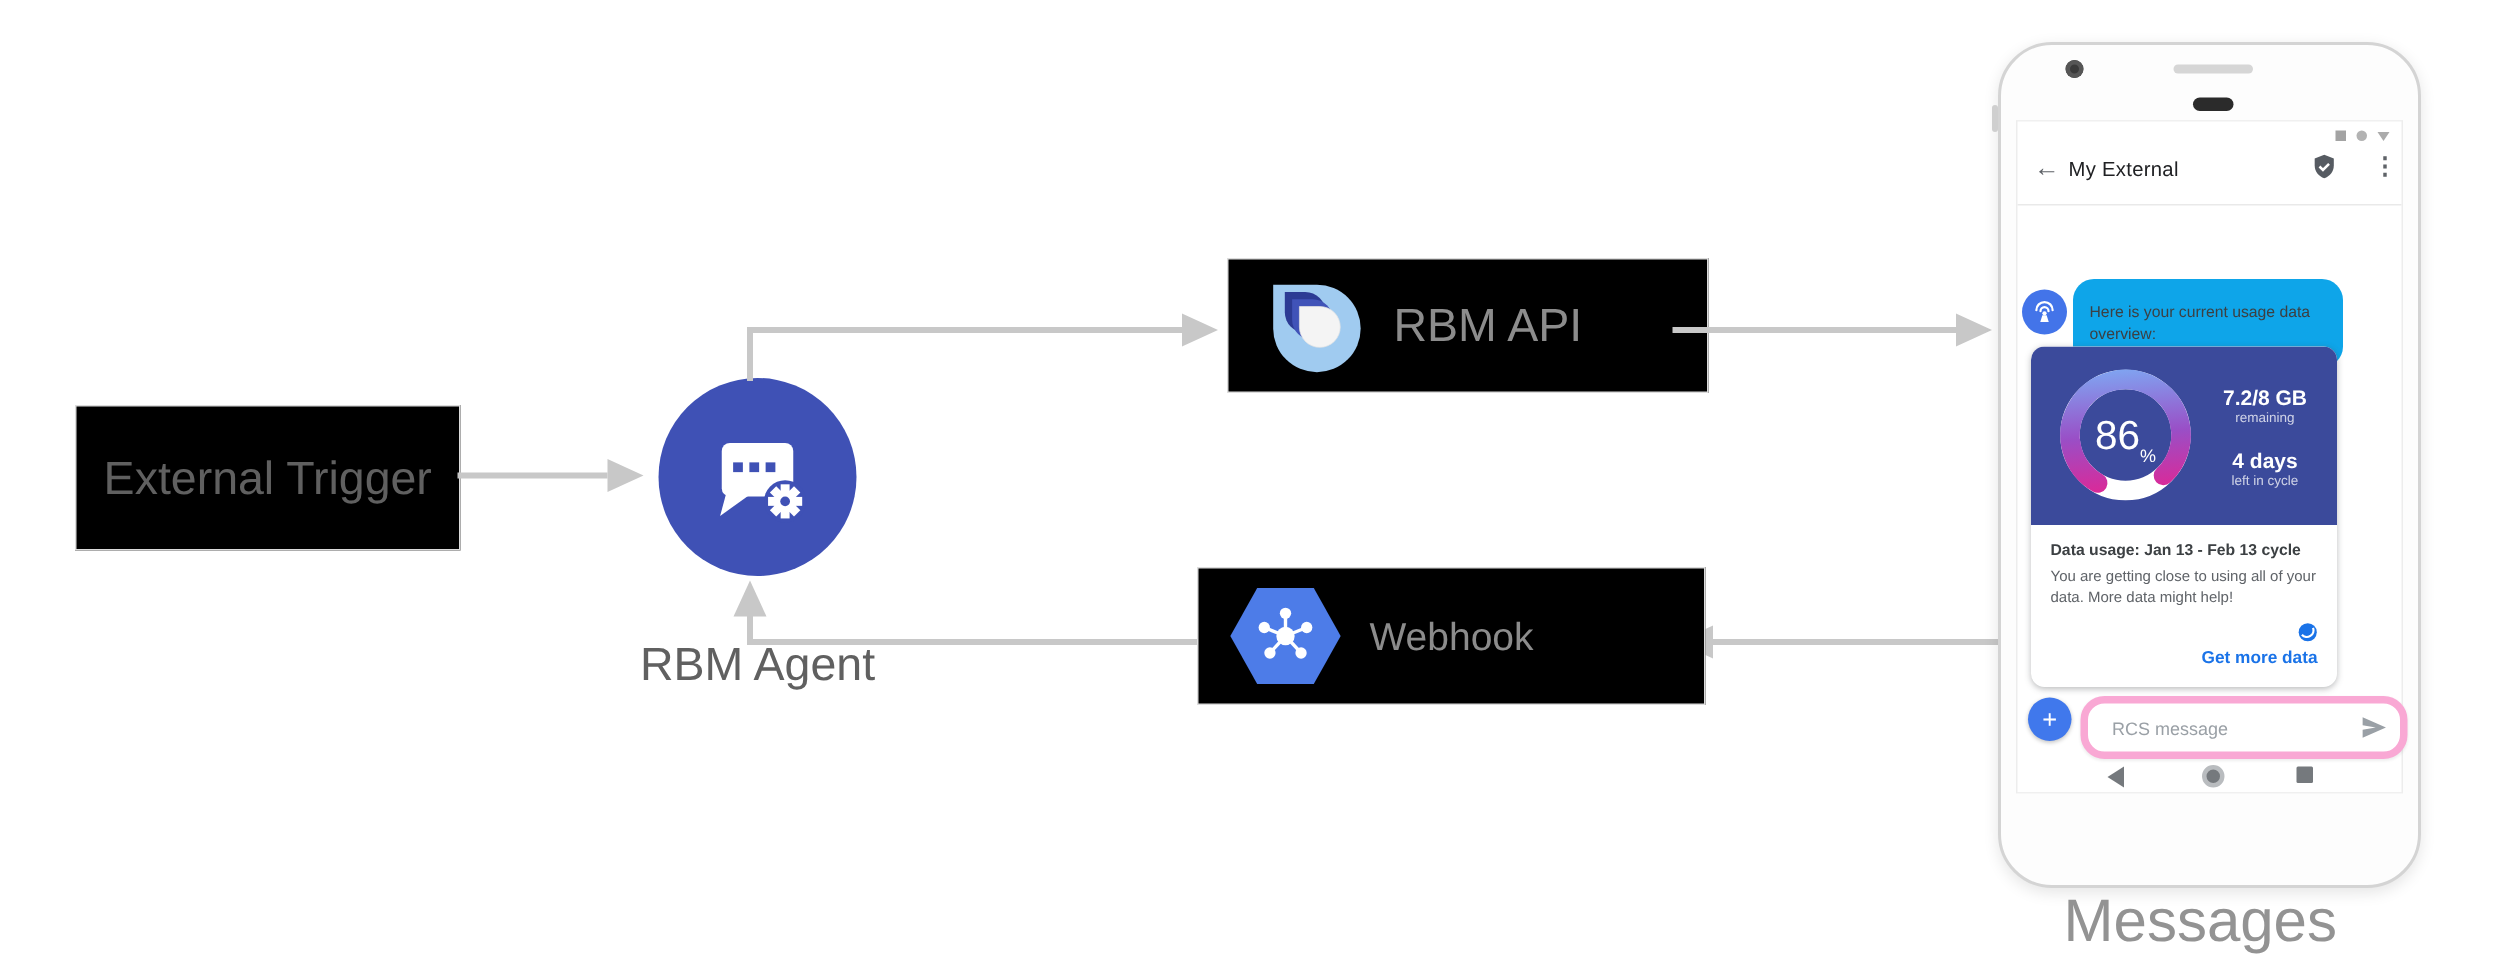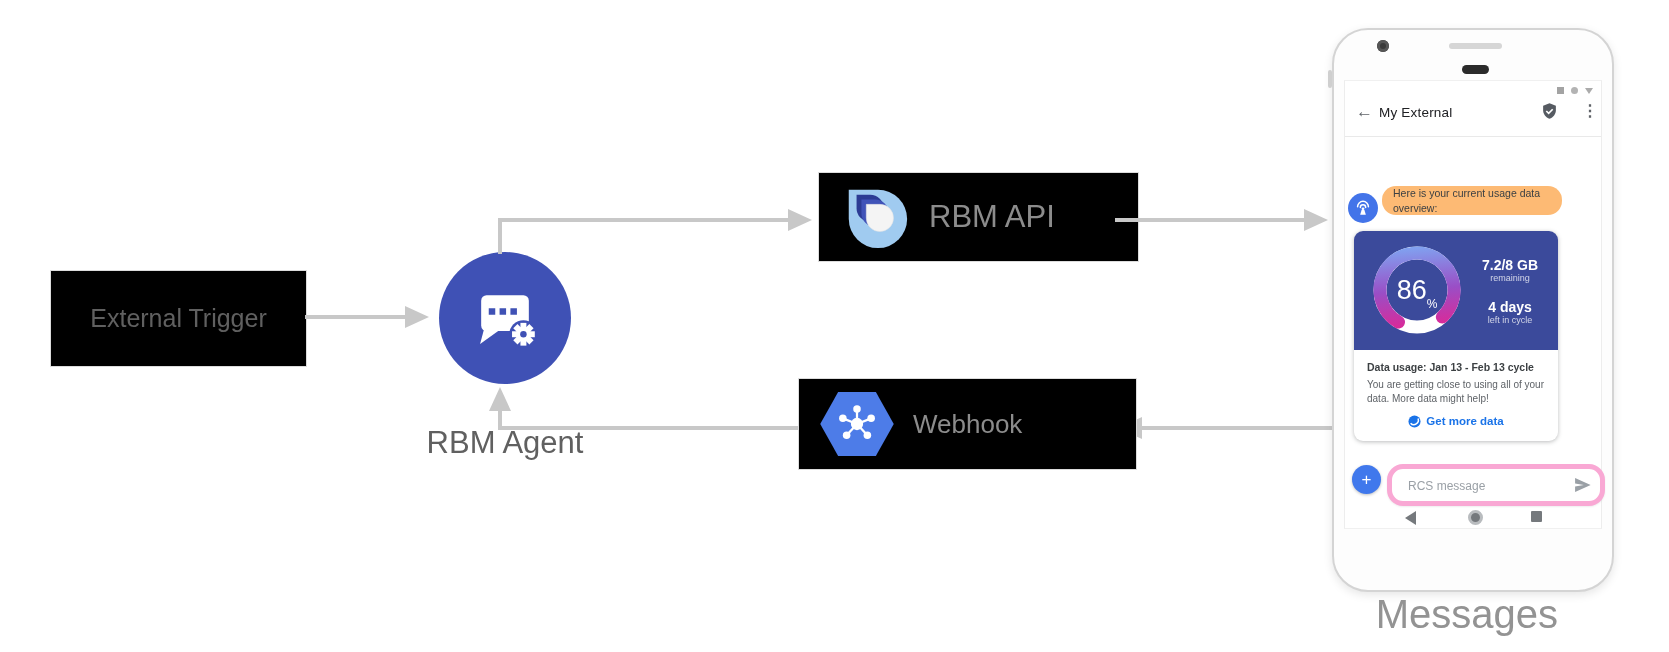--- a/index.html
+++ b/index.html
@@ -3,21 +3,21 @@
 <meta charset="utf-8">
 <style>
   html,body{margin:0;padding:0;background:#fff;}
   .canvas{position:relative;width:1669px;height:652px;background:#fff;overflow:hidden;
           font-family:"Liberation Sans",sans-serif;}
 
   
   .node-box{position:absolute;background:#000000;border:1.5px solid #dcdcdc;display:flex;
             align-items:center;color:#6b6b6b;}
   .ext-box{left:50px;top:270px;width:255px;height:95px;justify-content:center;
-           font-size:25px;font-weight:300;color:#606060;}
+           font-size:31px;font-weight:300;color:#606060;}
   .api-box{left:818px;top:172px;width:297px;height:88px;padding-left:22px;gap:18px;
            font-size:31px;font-weight:300;color:#8c8c8c;}
   .hook-box{left:798px;top:378px;width:317px;height:90px;padding-left:20px;gap:18px;
            font-size:26px;font-weight:300;color:#8c8c8c;}
 
   
   .h-line,.v-line{position:absolute;background:var(--arrow_gray,#c8c8c8);}
   .arr-right{position:absolute;width:0;height:0;border-top:11px solid transparent;
              border-bottom:11px solid transparent;border-left:24px solid var(--arrow_gray,#c8c8c8);}
   .arr-left{position:absolute;width:0;height:0;border-top:11px solid transparent;
@@ -50,41 +50,41 @@
 
   .appbar{position:absolute;top:16px;left:0;width:100%;height:39px;}
   .back-ic{position:absolute;left:11px;top:6px;font-size:17px;color:#5f6368;line-height:1;cursor:default;}
   .appbar-title{position:absolute;left:34px;top:8px;font-size:13.5px;color:#202124;letter-spacing:.2px;}
   .shield{position:absolute;left:196px;top:5px;}
   .kebab{position:absolute;left:237px;top:4px;font-size:16px;color:#5f6368;font-weight:bold;}
   .appbar-divider{position:absolute;top:55px;left:0;width:100%;height:1px;background:#e9e9e9;}
 
   .avatar{position:absolute;left:3px;top:112px;width:30px;height:30px;border-radius:50%;
           background:var(--avatar_blue,#4374E9);display:flex;align-items:center;justify-content:center;}
-  .bubble{position:absolute;left:37px;top:105px;width:158px;background:#fdba74;border-radius:14px;
-          padding:0 11px;font-size:10.5px;line-height:1.4;color:#3c4043;}
+  .bubble{position:absolute;left:37px;top:105px;width:158px;background:#0ea5e9;border-radius:14px;
+          padding:15px 11px;font-size:10.5px;line-height:1.4;color:#3c4043;}
 
   .card{position:absolute;left:9px;top:150px;width:204px;border-radius:9px;overflow:hidden;
         box-shadow:0 1px 4px rgba(60,64,67,.35);background:#fff;}
   .card-blue{position:relative;height:119px;background:var(--card_blue,#3B4A9B);}
   .gauge-wrap{position:absolute;left:15px;top:11px;width:96px;height:96px;}
   .gauge-txt{position:absolute;left:15px;top:11px;width:96px;height:96px;display:flex;
              align-items:center;justify-content:center;color:#fff;}
   .gauge-num{font-size:27px;font-weight:300;}
   .gauge-unit{font-size:12px;align-self:flex-end;margin-bottom:27px;}
   .card-stats{position:absolute;right:4px;top:0;height:100%;width:88px;display:flex;flex-direction:column;
               justify-content:center;text-align:center;color:#fff;}
   .stat-val{font-size:14px;font-weight:bold;}
   .stat-lab{font-size:9px;color:rgba(255,255,255,.75);}
   .stat-gap{height:16px;}
   .card-white{padding:11px 13px 13px 13px;}
   .card-title{font-size:10.5px;font-weight:bold;color:#3c4043;white-space:nowrap;margin-bottom:5px;}
   .card-body{font-size:10px;line-height:1.4;color:#5f6368;}
-  .card-cta{margin-top:9px;display:flex;align-items:flex-start;justify-content:center;gap:5px;
-            color:var(--link_blue,#1A73E8);font-size:11.5px;font-weight:bold;cursor:default;}
+  .card-cta{margin-top:9px;display:flex;align-items:flex-end;justify-content:center;gap:5px;
+            color:var(--link_blue,#1A73E8);font-size:11.5px;font-weight:bold;cursor:default;flex-direction:column;}
 
   .plus-btn{position:absolute;left:7px;top:384px;width:29px;height:29px;border-radius:50%;
             background:var(--plus_blue,#4078EC);color:#fff;font-size:17px;display:flex;
             align-items:center;justify-content:center;box-shadow:0 1px 3px rgba(0,0,0,.25);}
   .composer{position:absolute;left:42px;top:383px;width:208px;height:32px;border:5px solid #f9a8d4;
             border-radius:16px;background:#fff;box-shadow:0 1px 2px rgba(0,0,0,.07);}
   .composer input{position:absolute;left:14px;top:0;width:150px;height:100%;border:none;outline:none;
                   font-family:"Liberation Sans",sans-serif;font-size:12px;color:#3c4043;background:transparent;}
   .composer input::placeholder{color:#9aa0a6;}
   .send-ic{position:absolute;right:8px;top:6px;}

